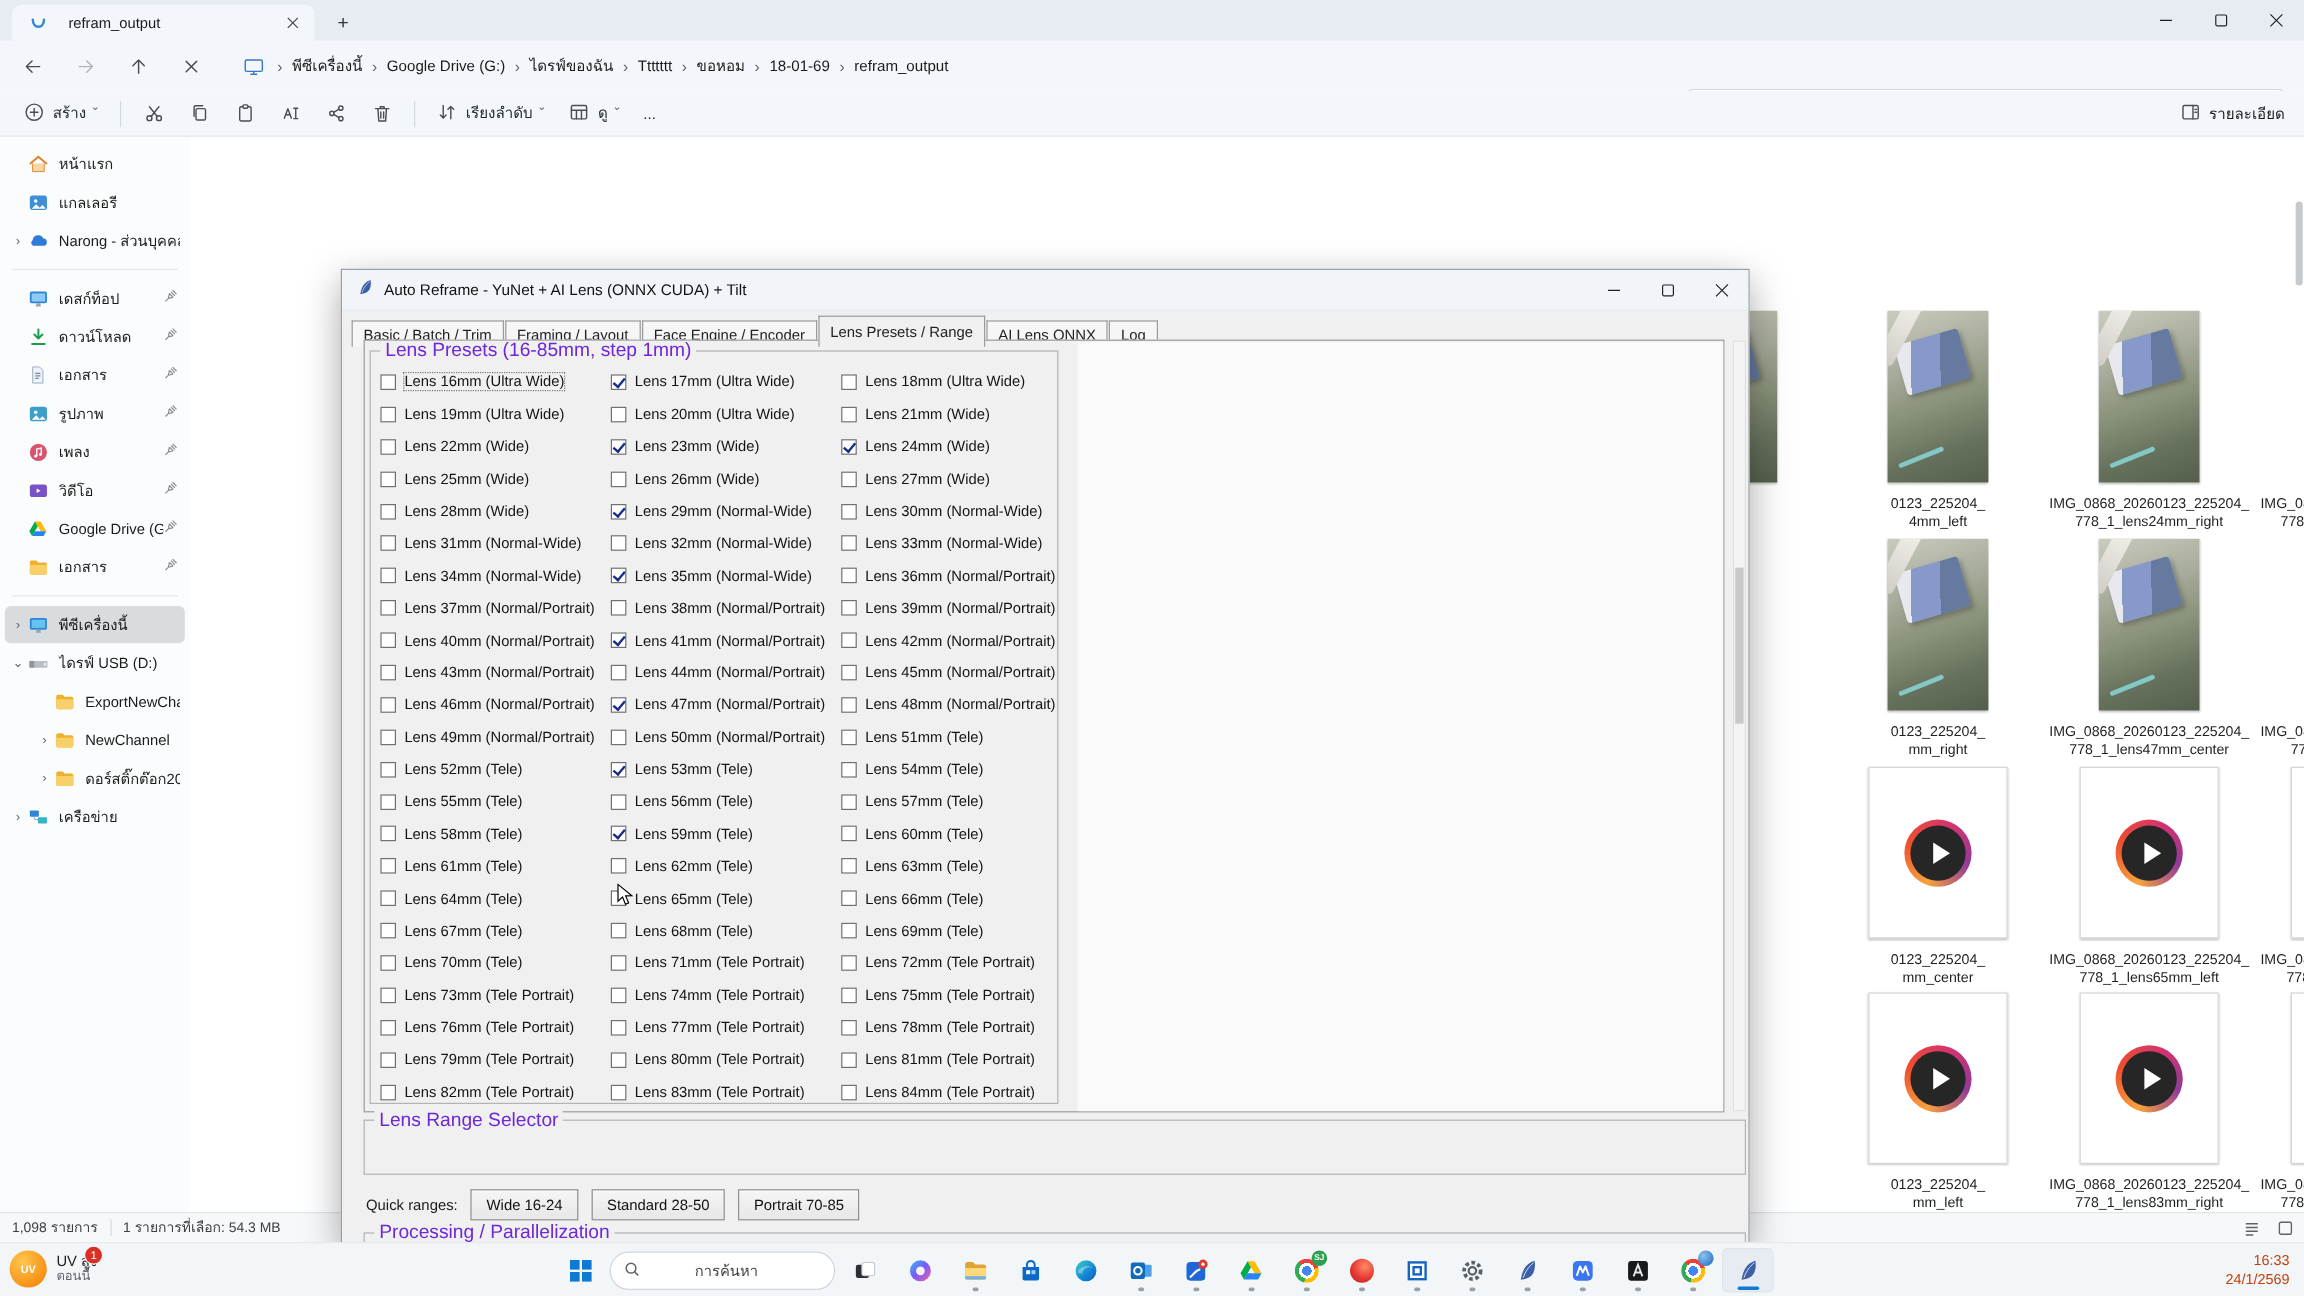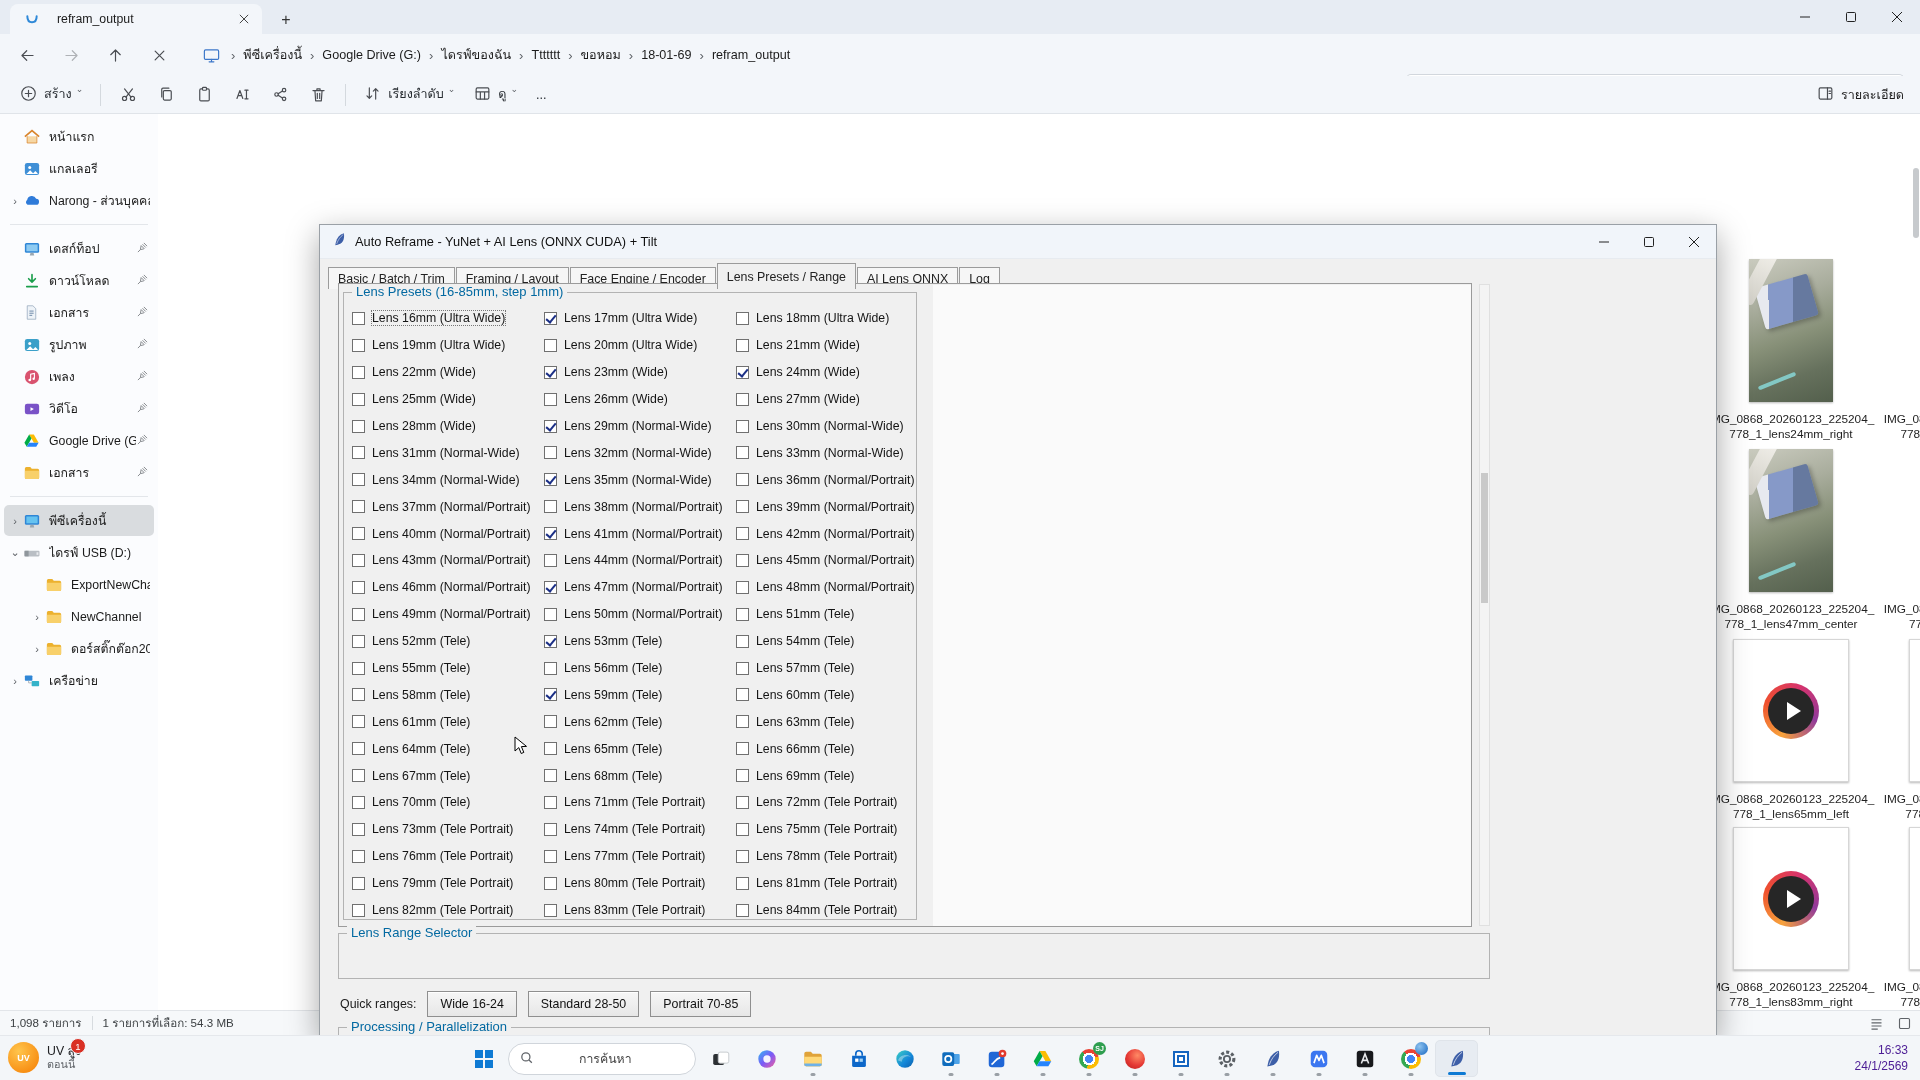--- a/index.html
+++ b/index.html
@@ -60,32 +60,32 @@
   .tri{position:relative;z-index:2;width:0;height:0;border-left:14px solid #fff;border-top:9px solid transparent;border-bottom:9px solid transparent;margin-left:5px;}
 
   .statusbar{position:absolute;left:0;bottom:45px;width:1920px;height:25px;background:#f6f8fa;border-top:1px solid #e2e5e9;display:flex;align-items:center;font-size:11.6px;color:#3c4043;z-index:5;}
   .statusbar .st{padding:0 10px;}
   .stdiv{width:1px;height:14px;background:#d7dbdf;}
   .st-right{position:absolute;right:6px;display:flex;gap:8px;}
   .stico{width:20px;height:18px;display:flex;align-items:center;justify-content:center;color:#5f6368;}
   .mainscroll{position:absolute;right:1px;top:168px;width:6px;height:70px;background:#c7cacd;border-radius:3px;z-index:4;}
 
   
-  .dialog{position:absolute;left:284px;top:224px;width:1398px;height:812px;background:#f0f0f0;border:1px solid #9aa0a6;box-shadow:0 10px 30px rgba(0,0,0,.35);z-index:10;overflow:hidden;margin-left:35px;}
+  .dialog{position:absolute;left:284px;top:224px;width:1174px;height:812px;background:#f0f0f0;border:1px solid #9aa0a6;box-shadow:0 10px 30px rgba(0,0,0,.35);z-index:10;overflow:hidden;}
   .dtitle{position:relative;height:34px;background:#f1f5fa;display:flex;align-items:center;padding-left:12px;gap:8px;border-bottom:1px solid #e7ebf0;}
   .dtitle-text{font-size:12.8px;color:#111;flex:1;}
   .dwbtns{display:flex;height:34px;}
   .dwbtn{width:45px;height:34px;display:flex;align-items:center;justify-content:center;color:#222;}
   .dtabs{position:absolute;left:8px;top:38px;display:flex;align-items:flex-end;height:26px;}
   .dtab{font-size:12.4px;padding:4px 9px 5px;border:1px solid #9b9b9b;border-bottom:none;background:#f6f6f6;margin-right:1px;height:22px;color:#222;}
   .dtab.sel{background:#f0f0f0;height:26px;position:relative;z-index:2;padding-top:6px;}
   .dframe{position:absolute;left:18px;top:58px;width:1134px;height:644px;border:1px solid #9b9b9b;background:#f0f0f0;}
   .dpanel-white{position:absolute;left:594px;top:1px;width:538px;height:641px;background:#fafafa;}
   .groupbox{position:absolute;border:1px solid #b3b3b3;}
-  .gb-legend{position:absolute;top:-9px;left:8px;background:#f0f0f0;padding:0 4px;font-size:13px;color:#0369a1;white-space:nowrap;}
+  .gb-legend{position:absolute;top:-9px;left:8px;background:#f0f0f0;padding:0 4px;font-size:16px;color:#6d28d9;white-space:nowrap;}
   .gb-lens{left:4px;top:8px;width:574px;height:628px;}
   .lensgrid{position:absolute;left:8px;top:12px;right:4px;bottom:4px;display:grid;grid-template-columns:192px 192px 1fr;grid-auto-rows:26.9px;align-items:center;}
   .lens{display:flex;align-items:center;gap:7px;font-size:12.3px;color:#141414;white-space:nowrap;}
   .cb{width:13px;height:13px;border:1px solid #707070;background:#fff;position:relative;flex:none;}
   .lens.checked .cb::after{content:"";position:absolute;left:3px;top:0px;width:4px;height:8px;border:solid #1b2f86;border-width:0 2px 2px 0;transform:rotate(40deg);}
   .lens.focused .lt{outline:1px dotted #777;}
   .dscroll{position:absolute;left:1159px;top:59px;width:11px;height:642px;background:#f4f4f4;border:1px solid #e0e0e0;}
   .dscroll .thumb{position:absolute;left:1px;top:188px;width:7px;height:130px;background:#c9c9c9;}
   .gb-range{left:18px;top:708px;width:1152px;height:46px;}
   .rangerow{position:absolute;left:10px;top:12px;display:flex;align-items:center;gap:8px;font-size:12.4px;}
@@ -112,21 +112,21 @@
   .tbsearch span{font-size:12.3px;color:#444;flex:1;}
   .g-bing{width:26px;height:26px;border-radius:50%;background:radial-gradient(circle at 35% 35%,#a9cdec 0 25%,#47false 0),radial-gradient(circle at 60% 60%,#2a6db5,#123c6e);}
   .g-start{width:18px;height:18px;position:relative;}
   .g-start::before{content:"";position:absolute;left:0;top:0;width:8px;height:8px;background:#0e7ad3;box-shadow:10px 0 0 #0e7ad3,0 10px 0 #0e7ad3,10px 10px 0 #0e7ad3;}
   .g-chrome{width:20px;height:20px;border-radius:50%;background:radial-gradient(circle,#4285f4 0 4px,#fff 4px 6.5px,rgba(0,0,0,0) 6.5px),conic-gradient(from -45deg,#ea4335 0 33%,#fbbc05 33% 66%,#34a853 66% 100%);}
   .g-red{width:20px;height:20px;border-radius:50%;background:radial-gradient(circle at 62% 32%,#ff8a65,#e53935 55%,#b71c1c);}
   .g-frames{width:16px;height:16px;border:2.5px solid #1565c0;position:relative;background:#fff;}
   .g-frames::after{content:"";position:absolute;inset:2px;border:2px solid #1565c0;}
   .g-badge{position:absolute;top:2px;right:4px;width:13px;height:13px;border-radius:50%;background:#2e9e4f;color:#fff;font-size:7px;font-weight:bold;display:flex;align-items:center;justify-content:center;font-style:normal;}
   .g-globe{position:absolute;top:2px;right:4px;width:13px;height:13px;border-radius:50%;background:radial-gradient(circle at 35% 35%,#8ec3ef,#1565c0);}
-  .clock{position:absolute;right:12px;top:6px;text-align:right;font-size:12px;color:#4c1d95;line-height:16px;}
+  .clock{position:absolute;right:12px;top:6px;text-align:right;font-size:12px;color:#c2410c;line-height:16px;}
 </style>
 </head>
 <body>
 
 <div class="screen">
 
   <section class="explorer">
     <div class="etitlebar">
       <div class="etab">
         <span class="sb-ico">

